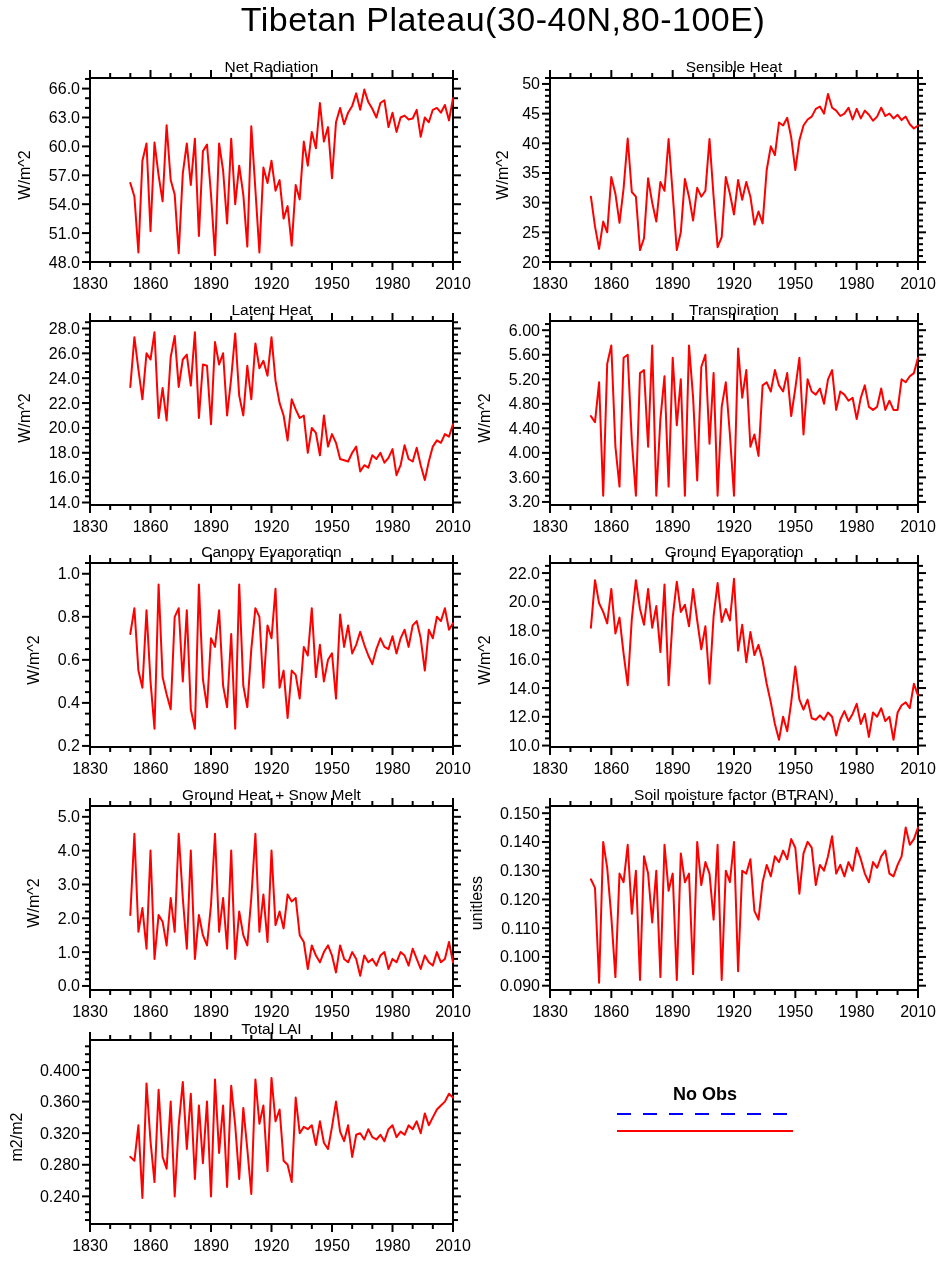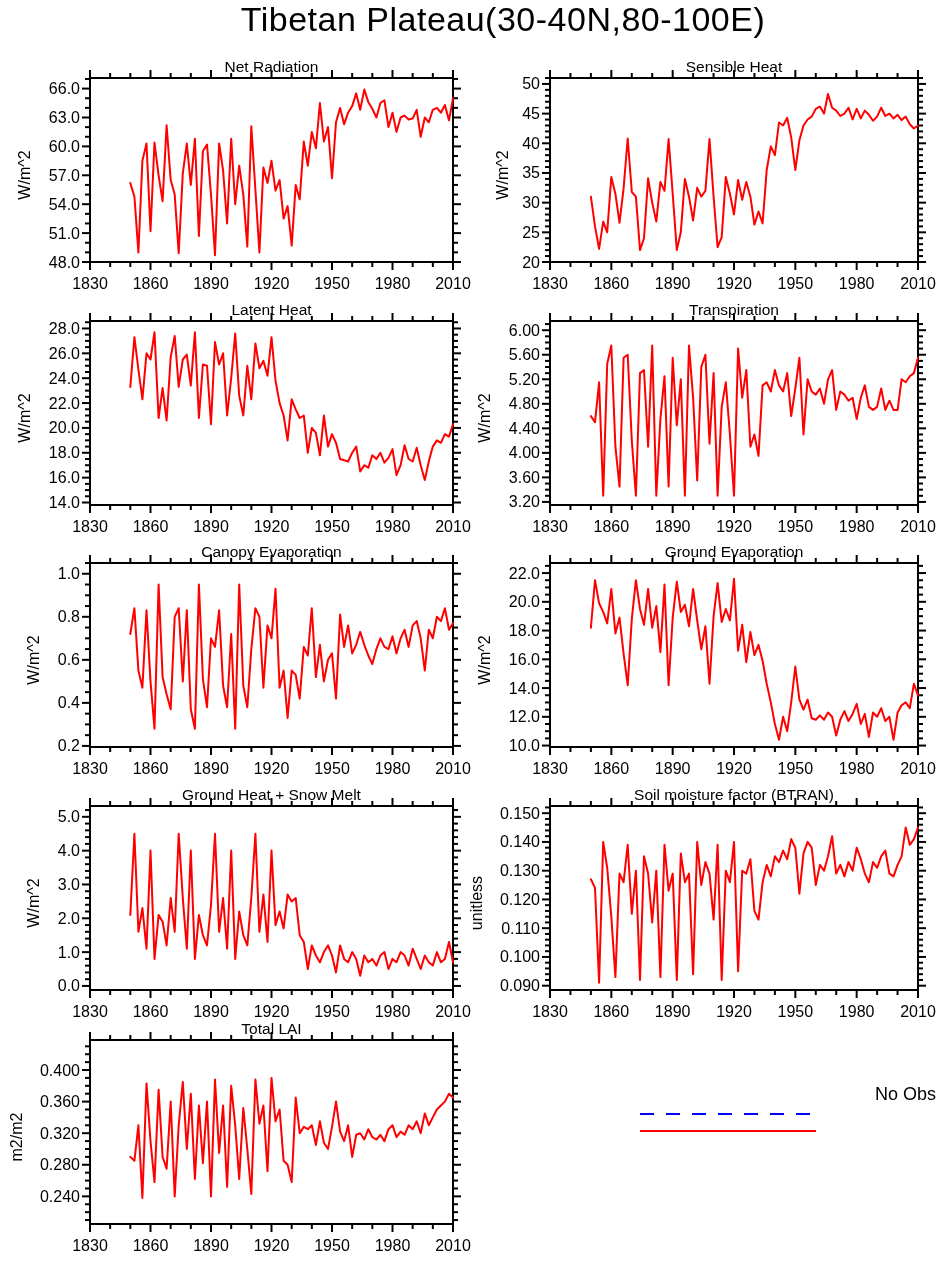--- a/index.html
+++ b/index.html
@@ -2,21 +2,21 @@
 <html><head>
 <meta charset="utf-8">
 <style>
   html,body{margin:0;padding:0;background:#fff;}
   .page{position:relative;width:940px;height:1261px;background:#ffffff;overflow:hidden;
         font-family:"Liberation Sans","DejaVu Sans",sans-serif;color:#000;}
   .main-title{position:absolute;top:0px;left:0;width:100%;text-align:center;
               font-size:34px;font-weight:400;letter-spacing:0.5px;padding-left:33px;}
   #charts svg{position:absolute;overflow:visible;}
   #charts text{fill:#000;font-family:"Liberation Sans","DejaVu Sans",sans-serif;}
-  .legend{position:absolute;left:520px;top:1084px;width:416px;text-align:right;font-size:18px;}
+  .legend{position:absolute;left:497px;top:1084px;width:416px;text-align:center;font-size:18px;font-weight:bold;}
   .leg-text{line-height:21px;}
   .legend svg{display:block;margin:3px auto 5px auto;}
   .no-obs-line{stroke-width:2;stroke-dasharray:14 12;}
   .series-leg-line{stroke-width:1.8;}
 </style>
 </head>
 <body>
 
 <div class="page">
   <div class="main-title">Tibetan Plateau(30-40N,80-100E)</div>

